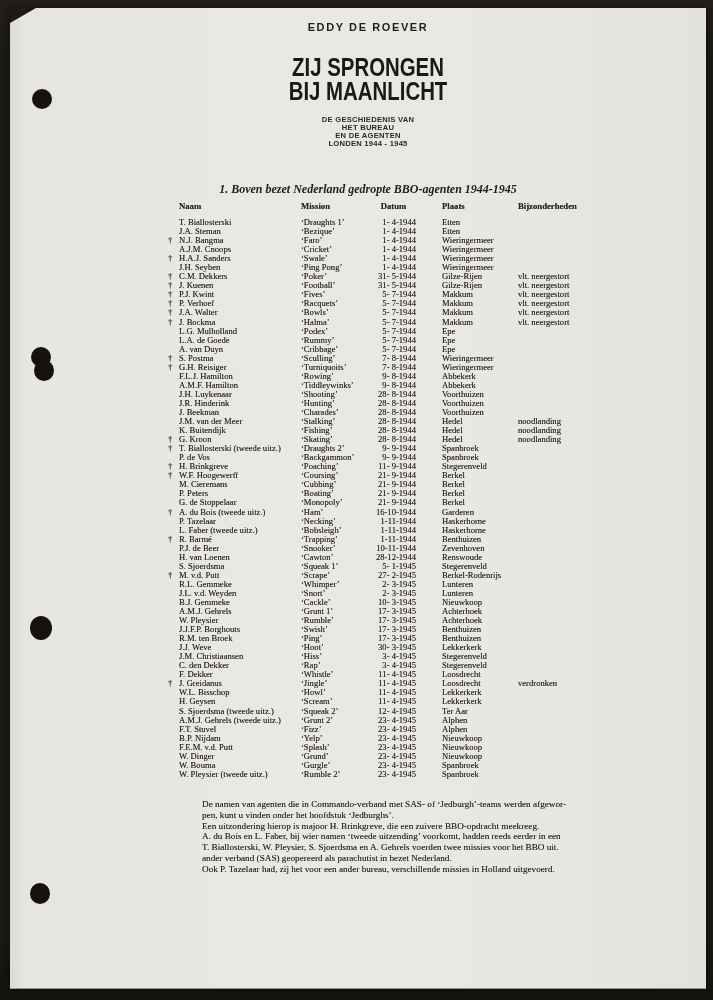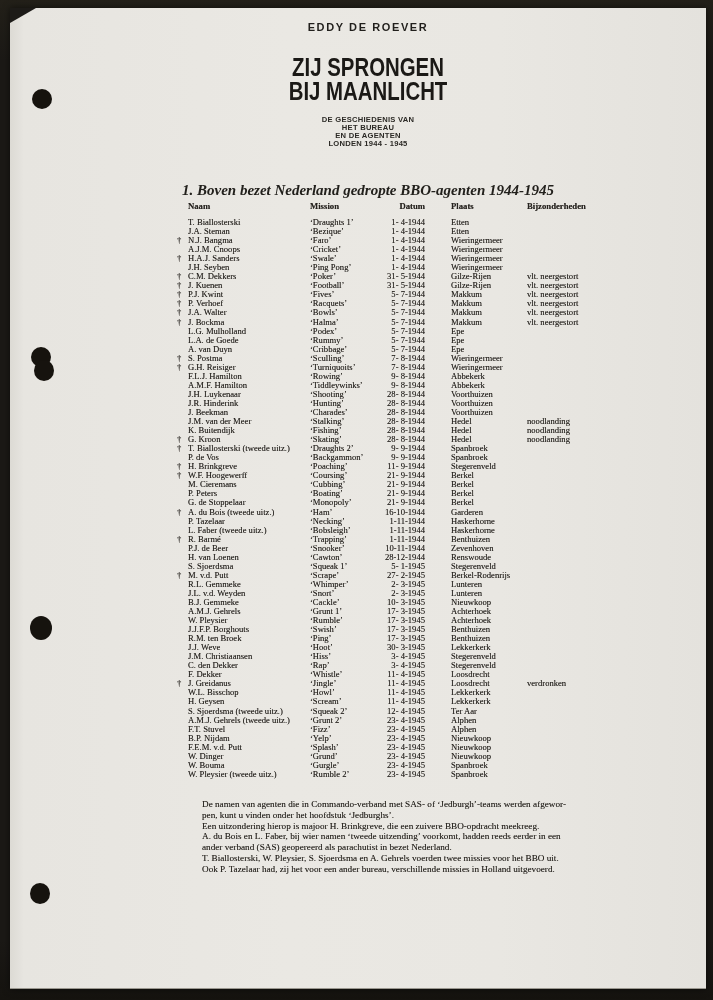--- a/index.html
+++ b/index.html
@@ -20,30 +20,30 @@
     border-top:15px solid #1d1b18;border-right:26px solid transparent;}
   .center-col{position:absolute;left:20px;width:676px;text-align:center;}
   .author{top:13px;font-family:"Liberation Sans","DejaVu Sans",sans-serif;
     font-weight:bold;font-size:11px;letter-spacing:1.6px;color:#211f1c;}
   .booktitle{top:47px;}
   .tl{display:block;font-family:"Liberation Sans","DejaVu Sans",sans-serif;
     font-weight:bold;font-size:25.5px;line-height:24px;letter-spacing:0px;
     transform:scaleX(0.8);transform-origin:50% 50%;color:#1b1916;}
   .subtitle{top:108px;font-family:"Liberation Sans","DejaVu Sans",sans-serif;
     font-weight:bold;font-size:7.6px;line-height:8px;letter-spacing:.25px;color:#2b2925;}
-  .caption{top:174px;font-weight:bold;font-style:italic;font-size:15px;color:#22201c;}
+  .caption{top:174px;font-weight:bold;font-style:italic;font-size:12px;color:#22201c;}
   
-  .tablewrap{position:absolute;left:167px;top:193px;}
+  .tablewrap{position:absolute;left:158px;top:193px;}
   .trow{display:grid;grid-template-columns:11px 122px 70px 45px 26px 76px 90px;
     height:9.06px;line-height:9.06px;font-size:8.6px;
     text-shadow:0 0 .4px rgba(45,42,38,.55);}
   .thead{height:13px;line-height:10px;font-weight:bold;font-size:8.7px;margin-bottom:4px;}
   .c{white-space:pre;overflow:visible;}
   .dat{text-align:right;}
-  .thead .dat{}
+  .thead .dat{text-align:center;}
   
   .notes{position:absolute;left:192px;top:791px;font-size:9.2px;line-height:10.8px;
     white-space:nowrap;text-shadow:0 0 .4px rgba(45,42,38,.5);color:#27241f;}
   
   .hole{position:absolute;background:#16130e;border-radius:50%;}
   .h1{left:32px;top:89px;width:20px;height:20px;}
   .h2a{left:31px;top:347px;width:20px;height:20px;}
   .h2b{left:34px;top:360px;width:20px;height:21px;}
   .h3{left:30px;top:616px;width:22px;height:24px;}
   .h4{left:30px;top:883px;width:20px;height:21px;}
@@ -642,22 +642,22 @@
             <span class="c bz"></span>
           </div>
         </div>
     </div>
 
     <div class="notes">
       <div>De namen van agenten die in Commando-verband met SAS- of ‘Jedburgh’-teams werden afgewor-</div>
       <div>pen, kunt u vinden onder het hoofdstuk ‘Jedburghs’.</div>
       <div>Een uitzondering hierop is majoor H. Brinkgreve, die een zuivere BBO-opdracht meekreeg.</div>
       <div>A. du Bois en L. Faber, bij wier namen ‘tweede uitzending’ voorkomt, hadden reeds eerder in een</div>
+      <div>T. Biallosterski, W. Pleysier, S. Sjoerdsma en A. Gehrels voerden twee missies voor het BBO uit.</div>
       <div>ander verband (SAS) geopereerd als parachutist in bezet Nederland.</div>
-      <div>T. Biallosterski, W. Pleysier, S. Sjoerdsma en A. Gehrels voerden twee missies voor het BBO uit.</div>
       <div>Ook P. Tazelaar had, zij het voor een ander bureau, verschillende missies in Holland uitgevoerd.</div>
     </div>
   </div>
 
   <div class="hole h1"></div>
   <div class="hole h2a"></div>
   <div class="hole h2b"></div>
   <div class="hole h3"></div>
   <div class="hole h4"></div>
   <div class="bottomline"></div>

